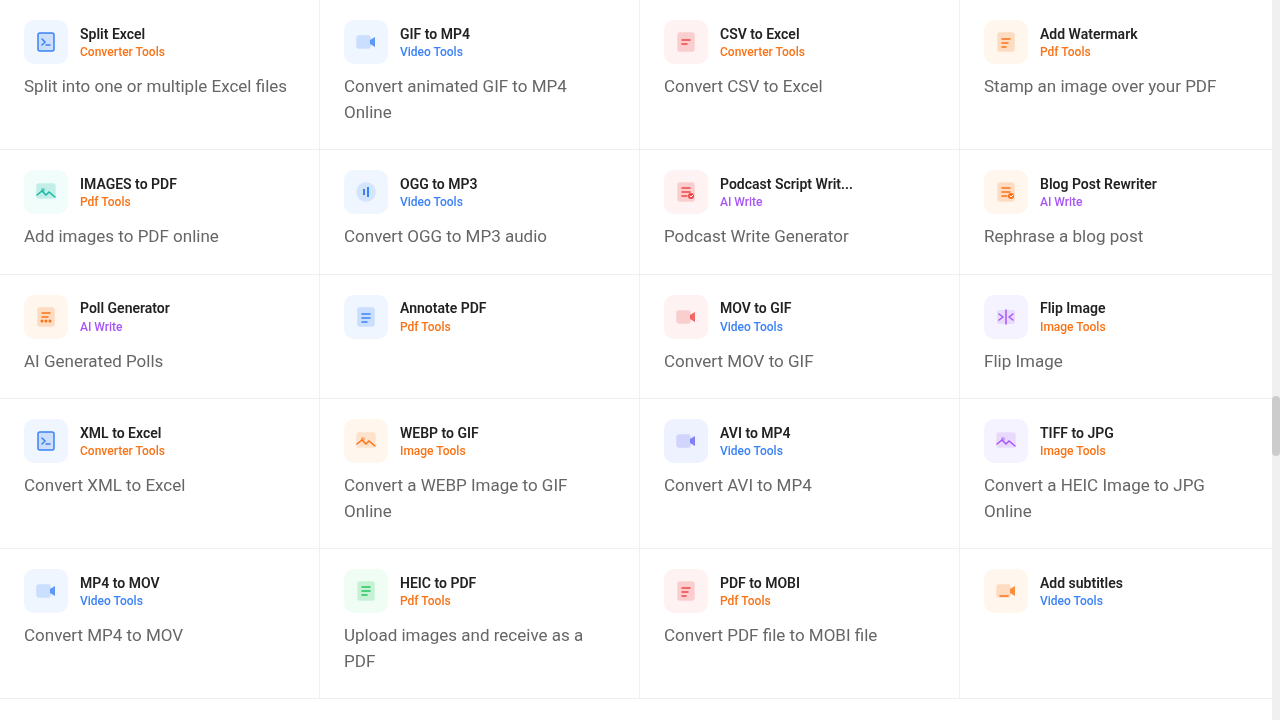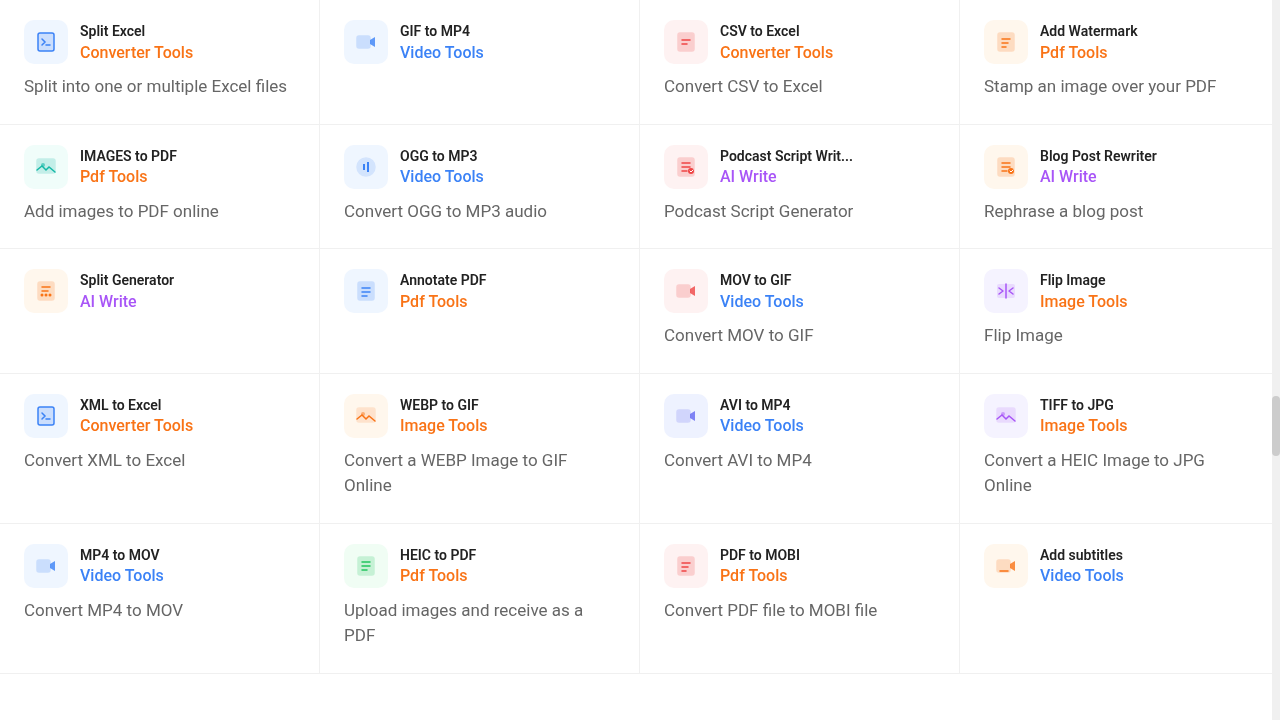--- a/index.html
+++ b/index.html
@@ -48,21 +48,21 @@
       display: flex;
       flex-direction: column;
     }
     .tool-name {
       font-size: 14px;
       font-weight: 600;
       color: #222;
       line-height: 1.3;
     }
     .tool-category {
-      font-size: 16px;
+      font-size: 12px;
       font-weight: 500;
       margin-top: 2px;
     }
     .tool-description {
       font-size: 17px;
       color: #666;
       line-height: 1.5;
       padding-left: 0;
     }
 
@@ -112,20 +112,21 @@
         <svg width="22" height="22" viewBox="0 0 22 22" fill="none">
       <rect x="2" y="5" width="13" height="12" rx="2" fill="#3b82f6" opacity="0.2" stroke="#3b82f6" stroke-width="1.5"></rect>
       <path d="M15 9l5-3v10l-5-3V9z" fill="#3b82f6" opacity="0.8"></path>
     </svg>
       </div>
       <div class="tool-info">
         <span class="tool-name">GIF to MP4</span>
         <span class="tool-category" style="color:#3b82f6">Video Tools</span>
       </div>
     </div>
+    <div class="tool-description">Convert animated GIF to MP4 Online</div>
   </div>
       <div class="tool-card">
     <div class="tool-header">
       <div class="tool-icon" style="background:#fef2f2">
         <svg width="22" height="22" viewBox="0 0 22 22" fill="none">
       <rect x="3" y="2" width="16" height="18" rx="2" fill="#ef4444" opacity="0.2" stroke="#ef4444" stroke-width="1.5"></rect>
       <path d="M7 9h8M7 13h5" stroke="#ef4444" stroke-width="1.5" stroke-linecap="round"></path>
     </svg>
       </div>
       <div class="tool-info">
@@ -189,21 +190,21 @@
       <path d="M7 7h8M7 11h8M7 15h5" stroke="#ef4444" stroke-width="1.5" stroke-linecap="round"></path>
       <circle cx="16" cy="15" r="3" fill="#ef4444"></circle>
       <path d="M15 15l1 1 2-2" stroke="white" stroke-width="1" stroke-linecap="round"></path>
     </svg>
       </div>
       <div class="tool-info">
         <span class="tool-name">Podcast Script Writ...</span>
         <span class="tool-category" style="color:#a855f7">AI Write</span>
       </div>
     </div>
-    <div class="tool-description">Podcast Script Generator</div>
+    <div class="tool-description">Podcast Write Generator</div>
   </div>
       <div class="tool-card">
     <div class="tool-header">
       <div class="tool-icon" style="background:#fff7ed">
         <svg width="22" height="22" viewBox="0 0 22 22" fill="none">
       <rect x="3" y="2" width="16" height="18" rx="2" fill="#f97316" opacity="0.2" stroke="#f97316" stroke-width="1.5"></rect>
       <path d="M7 7h8M7 11h8M7 15h5" stroke="#f97316" stroke-width="1.5" stroke-linecap="round"></path>
       <circle cx="16" cy="15" r="3" fill="#f97316"></circle>
       <path d="M15 15l1 1 2-2" stroke="white" stroke-width="1" stroke-linecap="round"></path>
     </svg>
@@ -220,24 +221,25 @@
       <div class="tool-icon" style="background:#fff7ed">
         <svg width="22" height="22" viewBox="0 0 22 22" fill="none">
       <rect x="3" y="2" width="16" height="18" rx="2" fill="#f97316" opacity="0.2" stroke="#f97316" stroke-width="1.5"></rect>
       <path d="M7 7h8M7 11h6" stroke="#f97316" stroke-width="1.5" stroke-linecap="round"></path>
       <circle cx="7" cy="15" r="1.5" fill="#f97316"></circle>
       <circle cx="11" cy="15" r="1.5" fill="#f97316"></circle>
       <circle cx="15" cy="15" r="1.5" fill="#f97316"></circle>
     </svg>
       </div>
       <div class="tool-info">
-        <span class="tool-name">Split Generator</span>
+        <span class="tool-name">Poll Generator</span>
         <span class="tool-category" style="color:#a855f7">AI Write</span>
       </div>
     </div>
+    <div class="tool-description">AI Generated Polls</div>
   </div>
       <div class="tool-card">
     <div class="tool-header">
       <div class="tool-icon" style="background:#eff6ff">
         <svg width="22" height="22" viewBox="0 0 22 22" fill="none">
       <rect x="3" y="2" width="16" height="18" rx="2" fill="#3b82f6" opacity="0.2" stroke="#3b82f6" stroke-width="1.5"></rect>
       <path d="M7 8h8M7 12h8M7 16h5" stroke="#3b82f6" stroke-width="1.5" stroke-linecap="round"></path>
     </svg>
       </div>
       <div class="tool-info">

